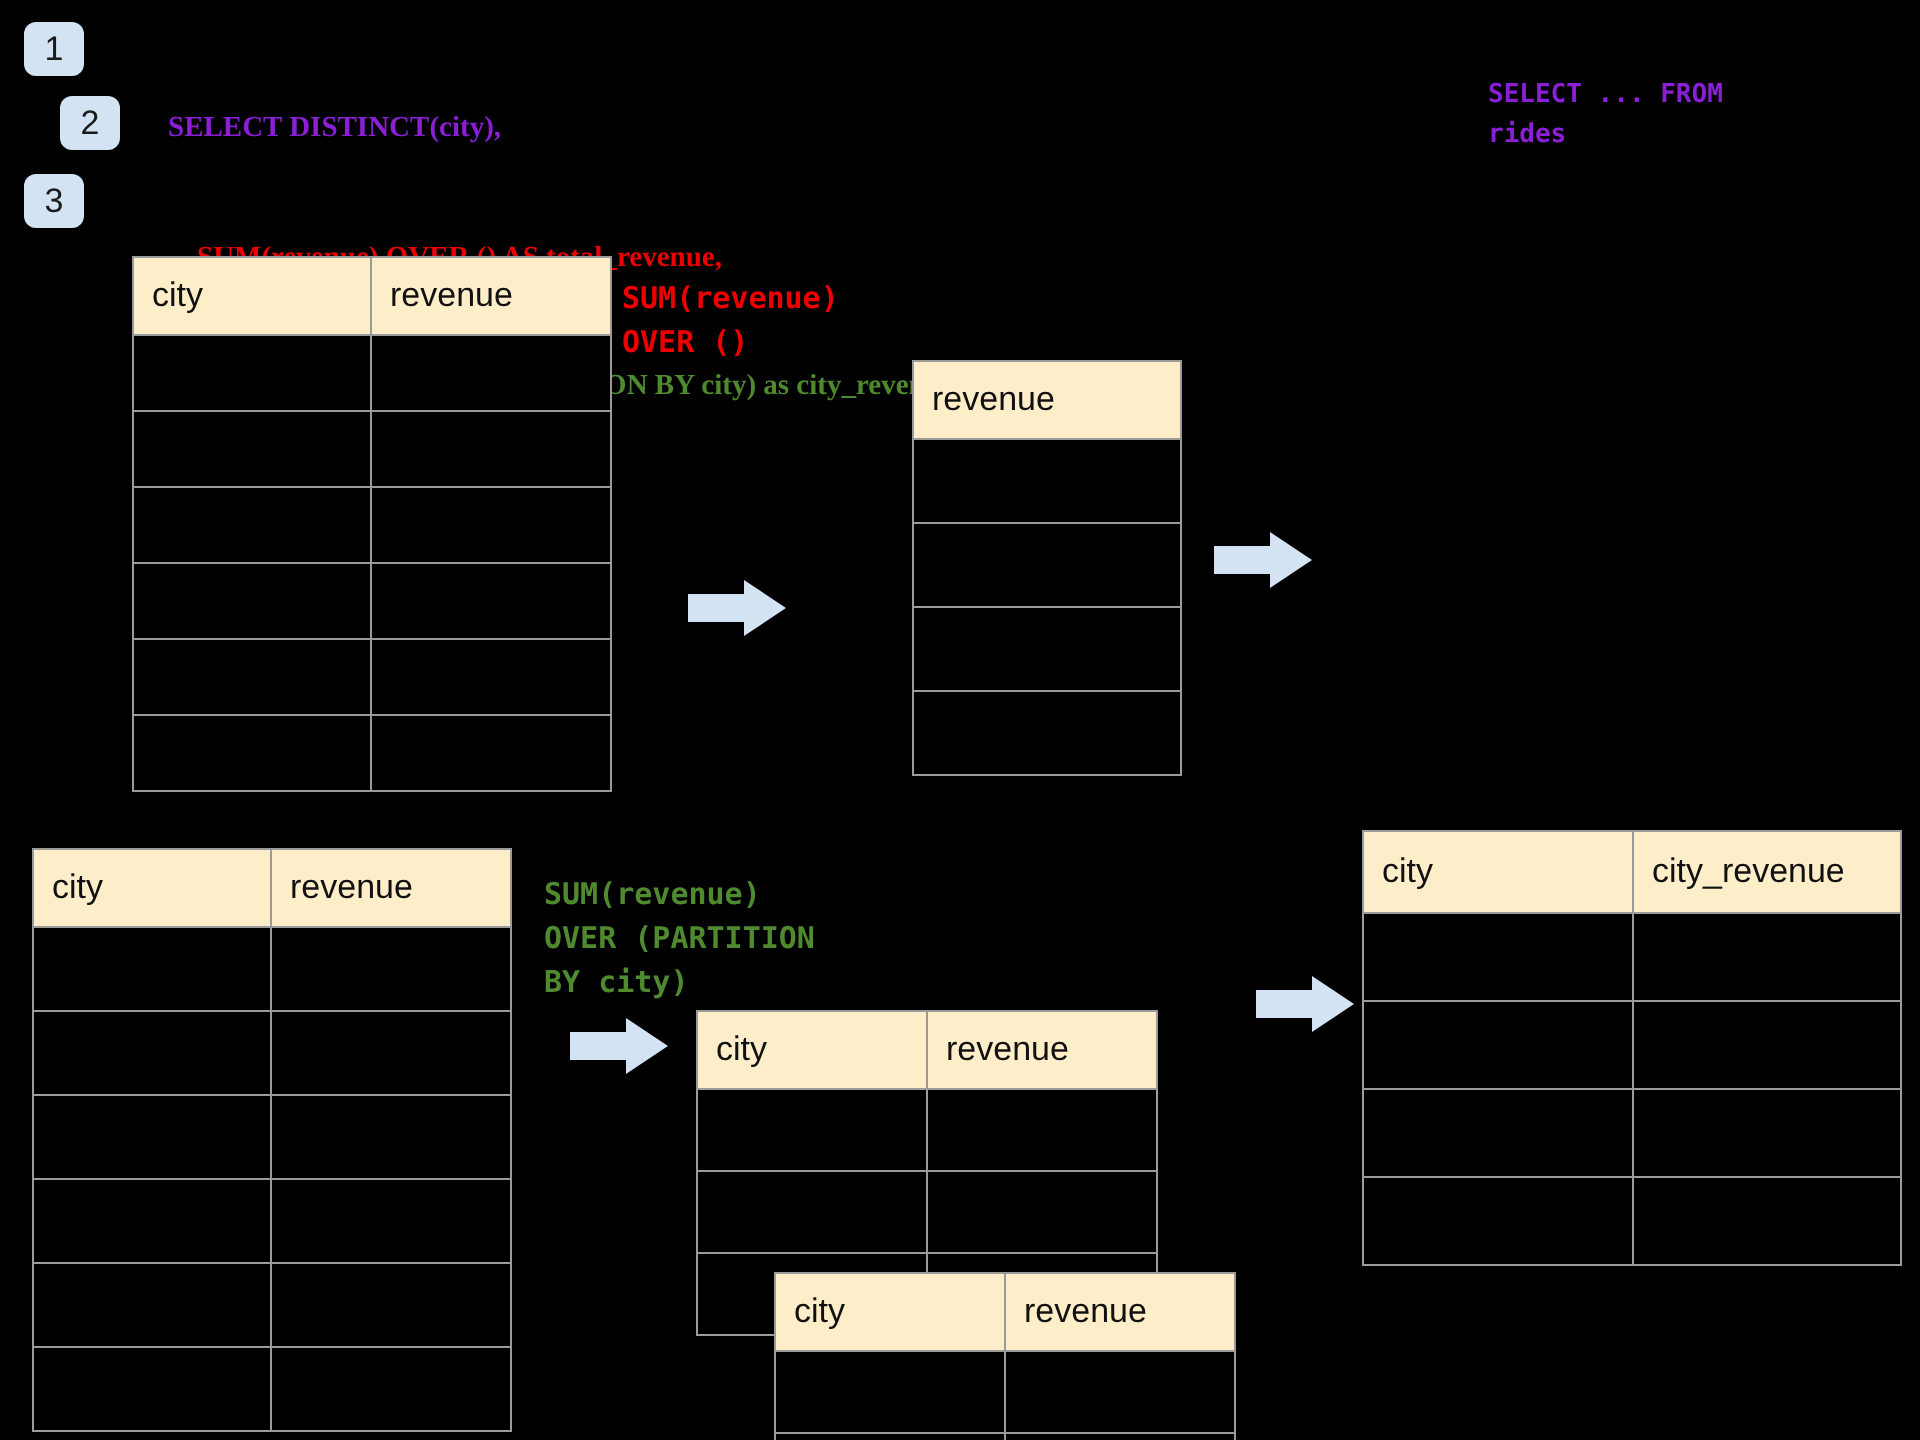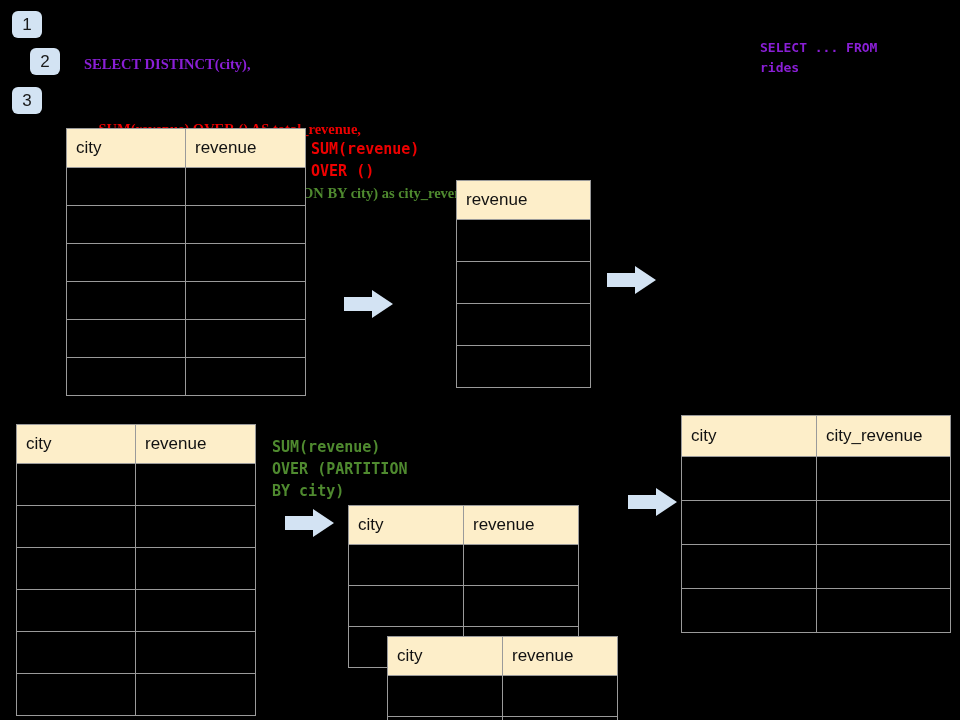--- a/index.html
+++ b/index.html
@@ -120,21 +120,21 @@
   </div>
 
   <div class="sql-block" style="left:84px; top:11px;">
     <div class="sql-line c-purple">SELECT DISTINCT(city),</div>
     <div class="sql-line c-red">    SUM(revenue) OVER () AS total_revenue,</div>
     <div class="sql-line c-green">    SUM(revenue) OVER (PARTITION BY city) as city_revenue</div>
     <div class="sql-line c-purple">  FROM rides</div>
     <div class="sql-line c-purple">  ORDER by city_revenue DESC;</div>
   </div>
 
-  <div class="sql-side" style="left:760px; top:38px;">SELECT ... FROM
+  <div class="sql-side" style="left:744px; top:38px;">SELECT ... FROM
 rides</div>
 
   <div class="annot c-red" style="left:311px; top:138px;">SUM(revenue)
 OVER ()</div>
 
   <div class="annot c-green" style="left:272px; top:436px;">SUM(revenue)
 OVER (PARTITION
 BY city)</div>
 
   <table class="tbl" style="left:66px; top:128px; width:239px;">

